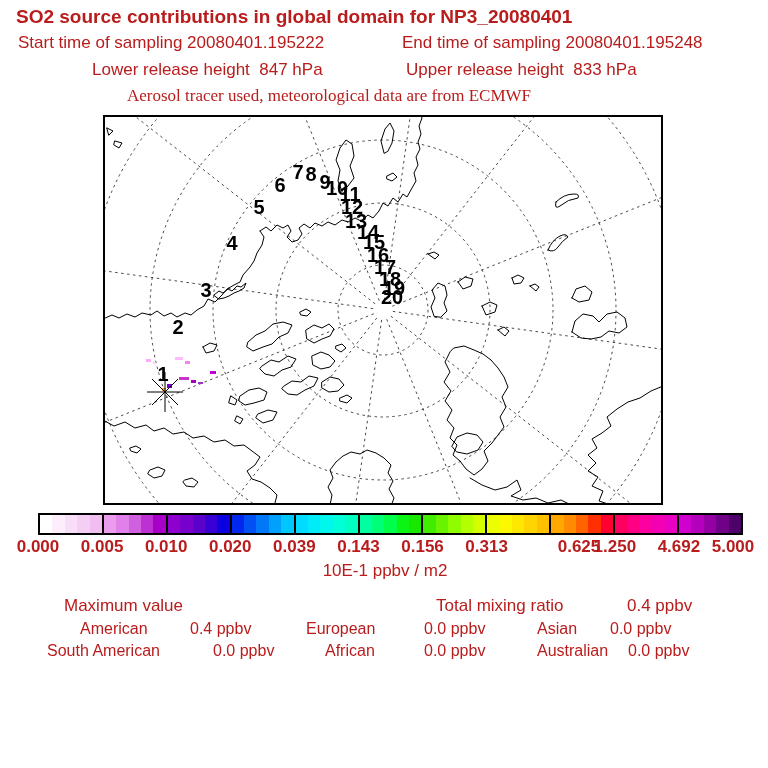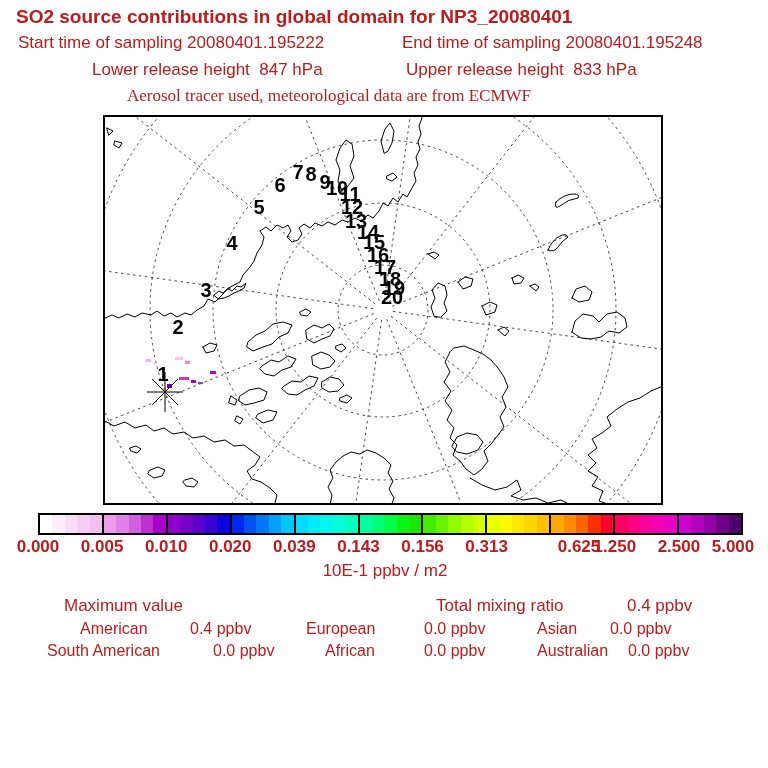--- a/index.html
+++ b/index.html
@@ -254,21 +254,21 @@
       <span class="cb-tick" style="left: 38px;">0.000</span>
       <span class="cb-tick" style="left: 102.091px;">0.005</span>
       <span class="cb-tick" style="left: 166.182px;">0.010</span>
       <span class="cb-tick" style="left: 230.273px;">0.020</span>
       <span class="cb-tick" style="left: 294.364px;">0.039</span>
       <span class="cb-tick" style="left: 358.455px;">0.143</span>
       <span class="cb-tick" style="left: 422.545px;">0.156</span>
       <span class="cb-tick" style="left: 486.636px;">0.313</span>
       <span class="cb-tick" style="left: 579px;">0.625</span>
       <span class="cb-tick" style="left: 614.818px;">1.250</span>
-      <span class="cb-tick" style="left: 678.909px;">2.500</span>
+      <span class="cb-tick" style="left: 678.909px;">4.692</span>
       <span class="cb-tick" style="left: 733px;">5.000</span>
     </div>
   <div class="unit">10E-1 ppbv / m2</div>
 
   <span class="st s-max" style="left:64px">Maximum value</span>
   <span class="st s-max" style="left:436px">Total mixing ratio</span>
   <span class="st s-max" style="left:627px">0.4 ppbv</span>
 
   <span class="st s-r1" style="left:80px">American</span>
   <span class="st s-r1" style="left:190px">0.4 ppbv</span>

